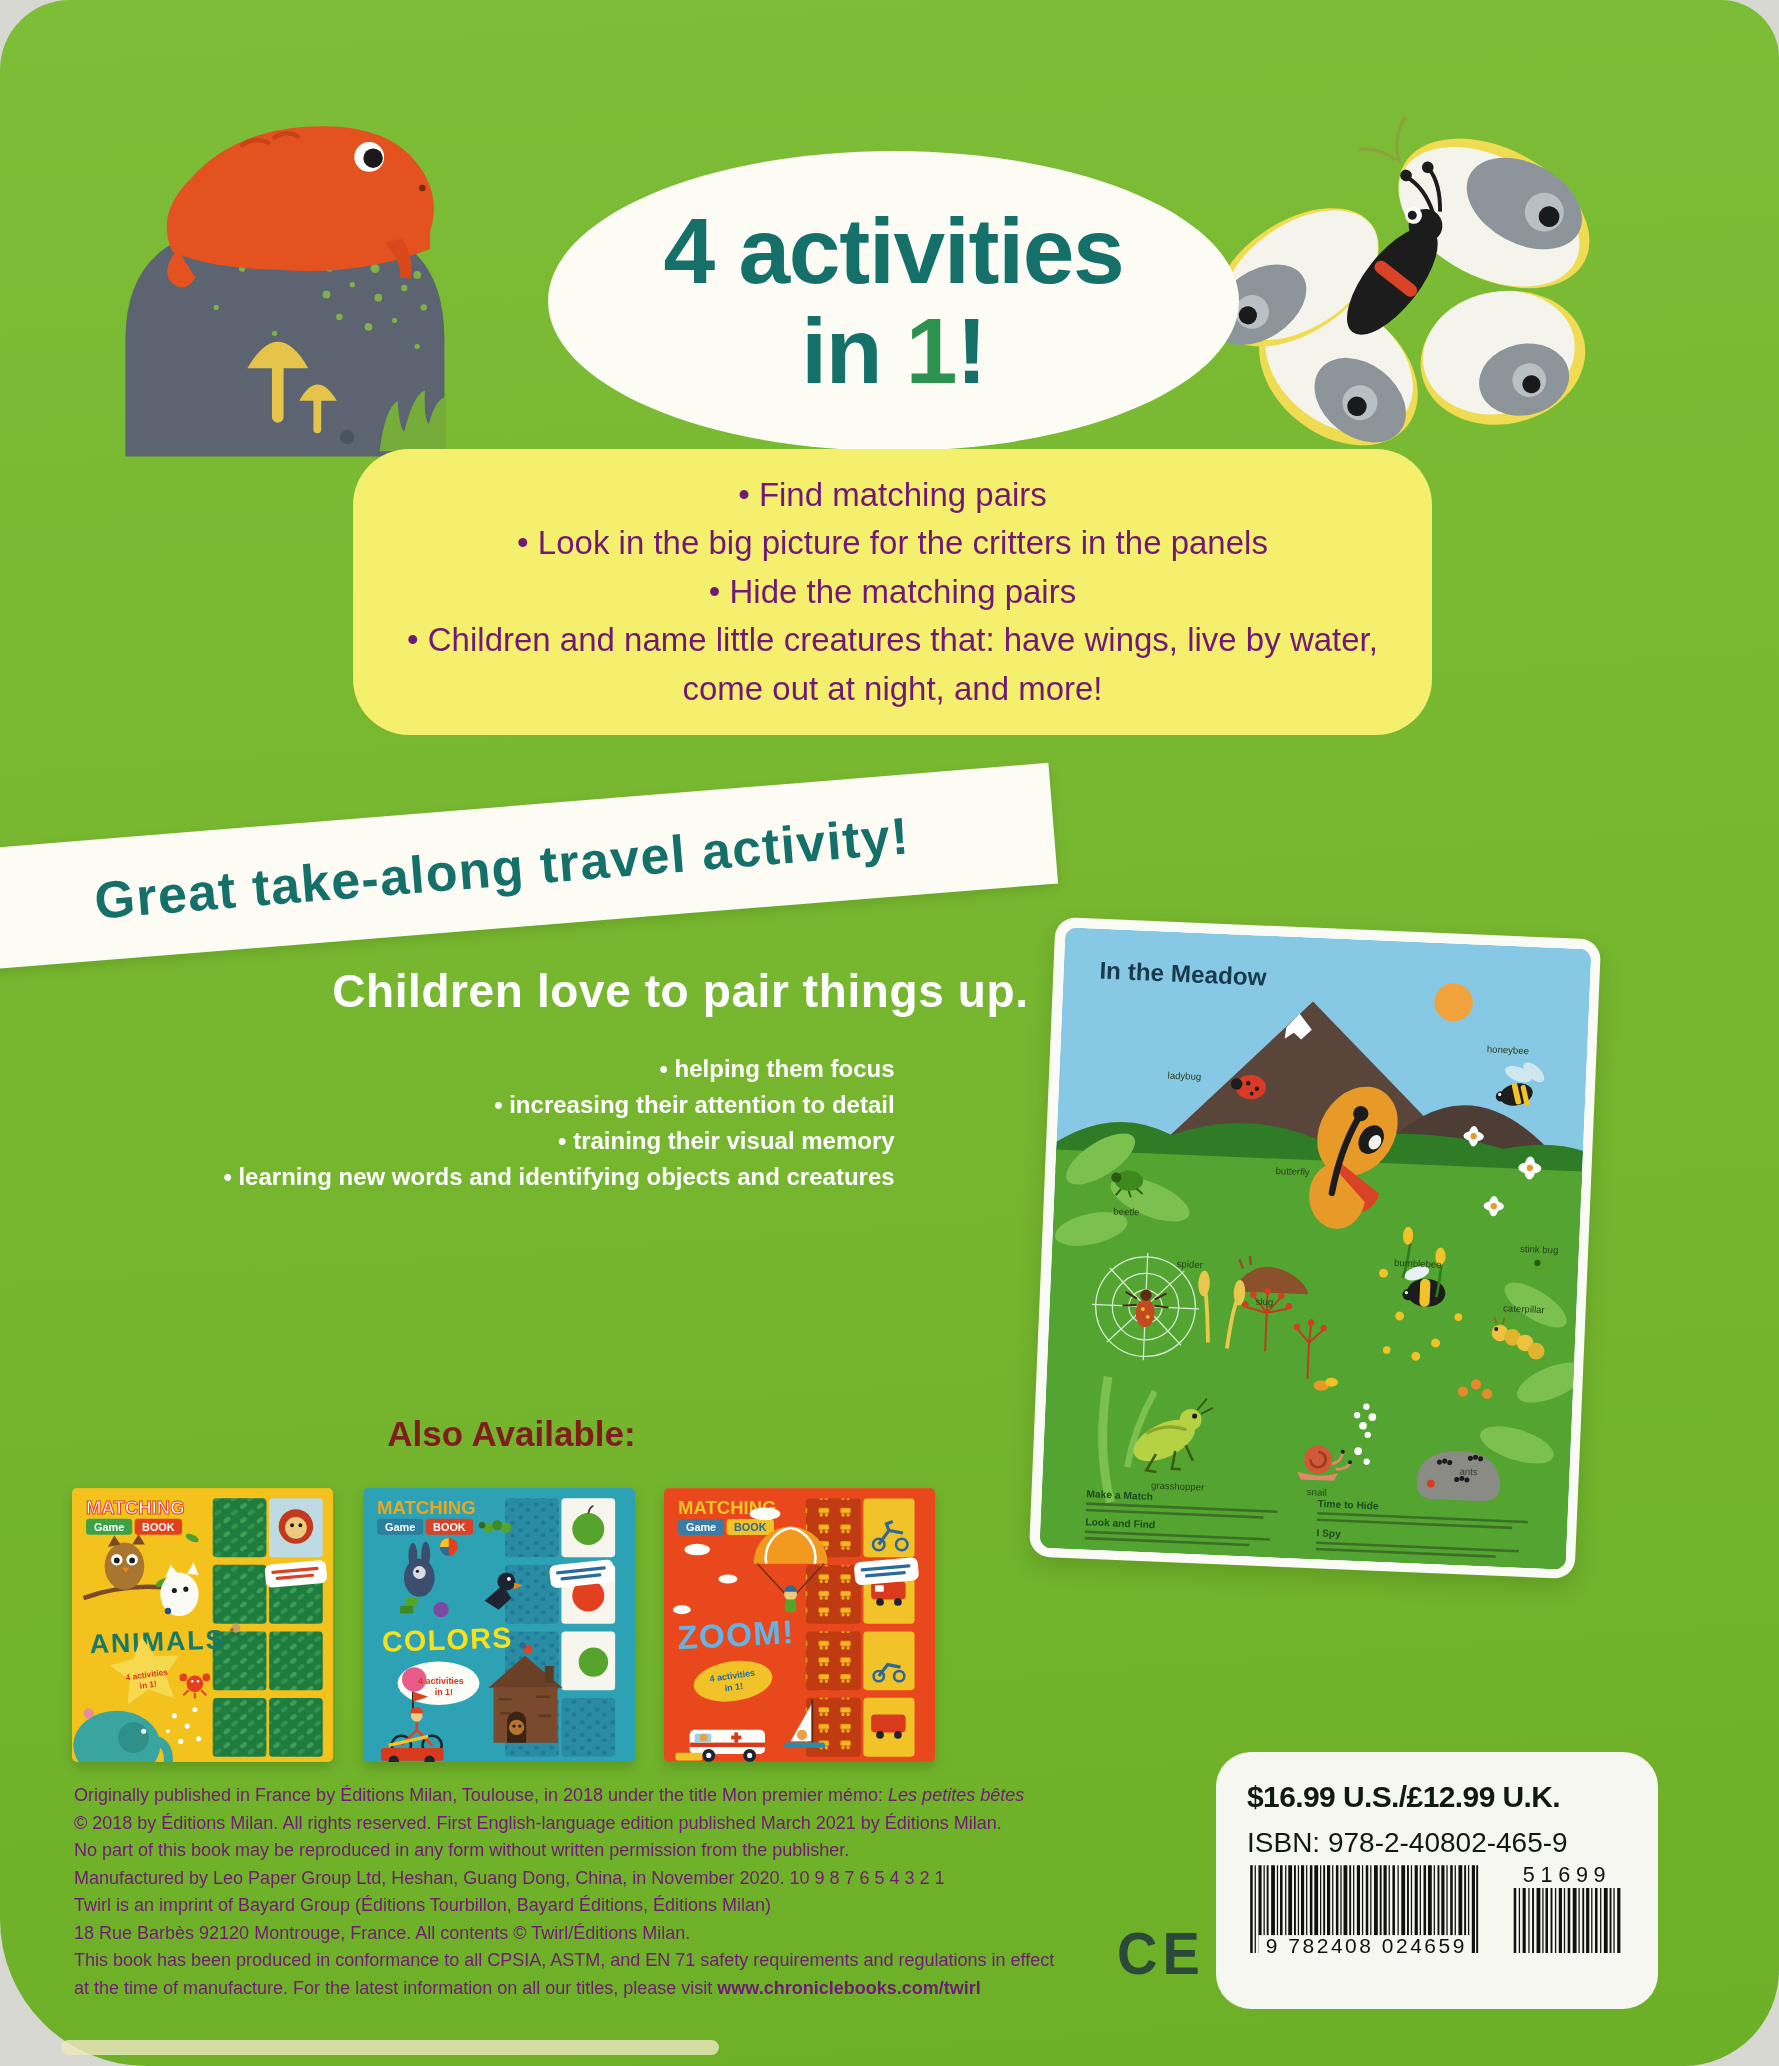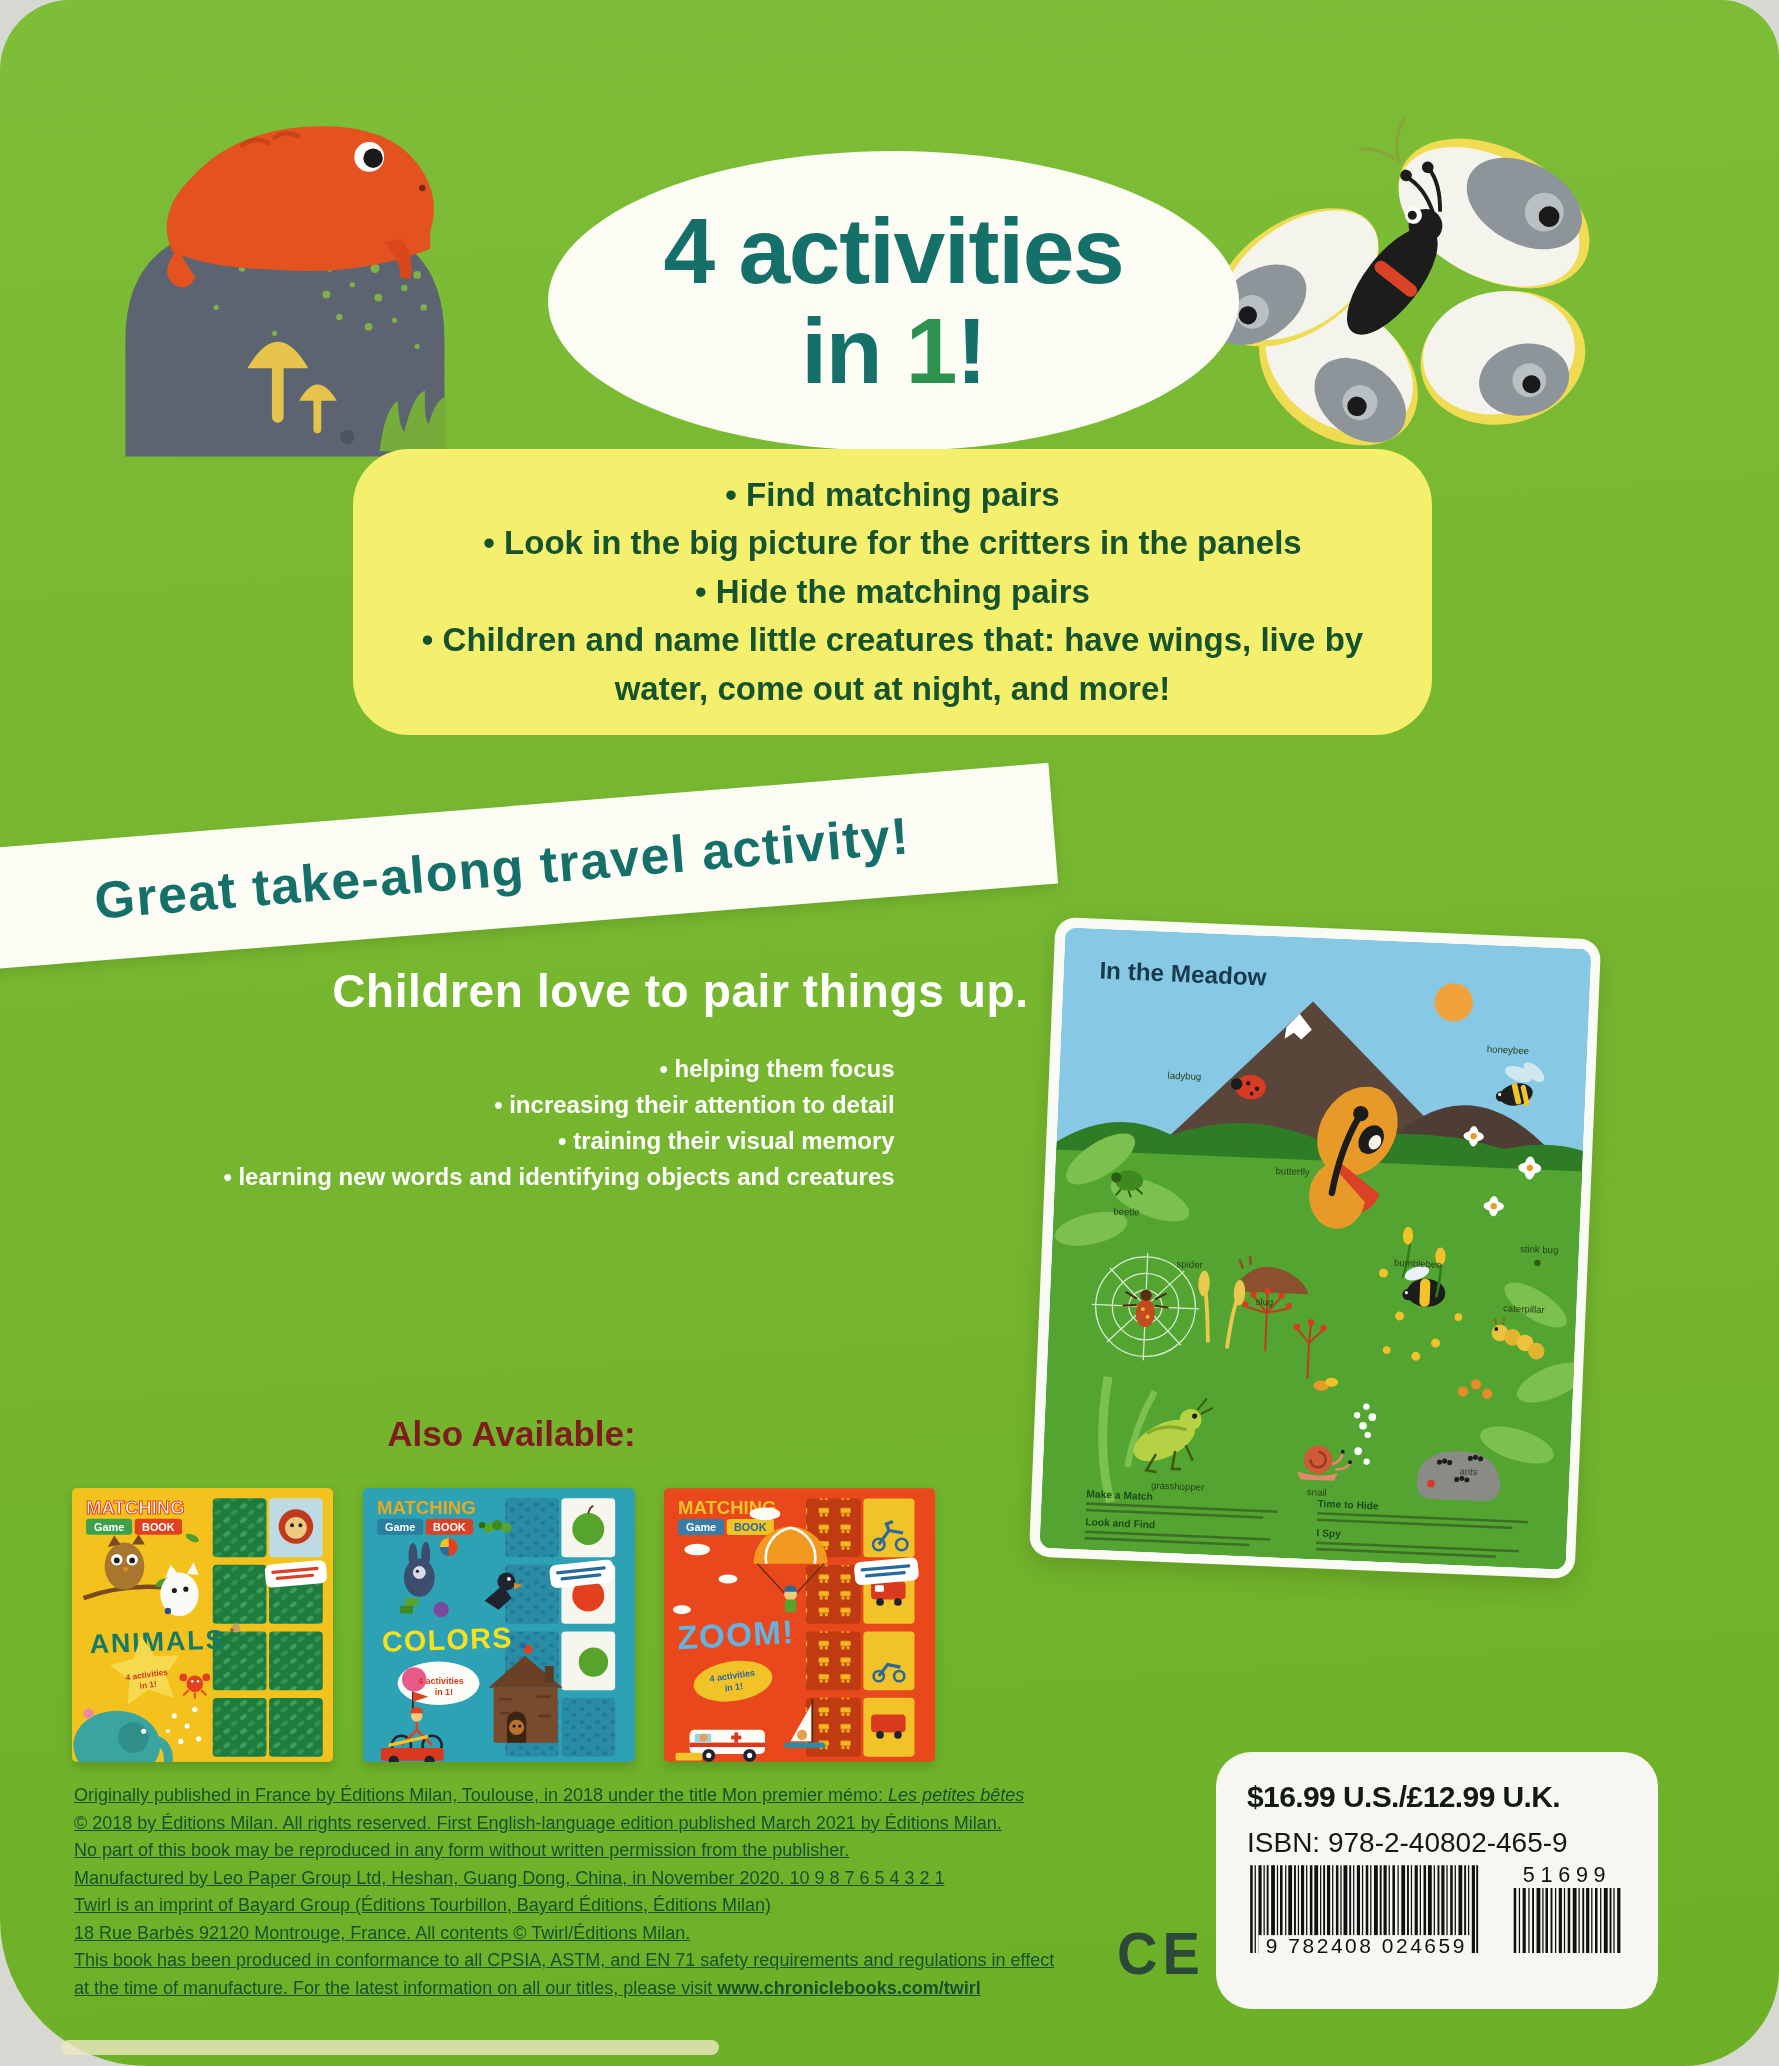--- a/index.html
+++ b/index.html
@@ -14,21 +14,21 @@
   .frog-scene{position:absolute;left:80px;top:54px;width:415px;height:403px;}
   .butterfly-scene{position:absolute;left:1179px;top:89px;width:428px;height:371px;}
   .oval{position:absolute;left:548px;top:151px;width:691px;height:300px;background:#fcfcf4;
         border-radius:50%;display:flex;flex-direction:column;align-items:center;justify-content:center;}
   .oval .l1,.oval .l2{font-size:93px;font-weight:bold;color:#15706a;letter-spacing:-1.3px;line-height:1.08;}
   .oval .num{color:#2d9150;}
 
   .ybox{position:absolute;left:353px;top:449px;width:1079px;height:286px;background:#f4ef6d;
         border-radius:56px;display:flex;flex-direction:column;justify-content:center;
         align-items:center;padding:9px 29px;box-sizing:border-box;}
-  .ybox .li{font-size:33px;font-weight:bold;color:#14532d;line-height:1.47;text-align:center;max-width:997px;}
+  .ybox .li{font-size:33px;font-weight:normal;color:#701a75;line-height:1.47;text-align:center;max-width:997px;}
   .ybox .li::before{content:"• ";}
 
   .banner{position:absolute;left:-51px;top:807px;width:1106px;height:121px;background:#fcfcf4;
           transform:rotate(-4.6deg);display:flex;align-items:center;justify-content:center;
           box-shadow:0 5.1px 11.5px rgba(40,80,10,.18);}
   .banner span{font-size:52px;font-weight:bold;color:#15706a;letter-spacing:1.3px;}
 
   .pitch{position:absolute;left:25.6px;top:964px;width:1003px;text-align:right;color:#ffffff;}
   .pitch .headline{font-size:46px;font-weight:bold;letter-spacing:0.6px;}
   .pitch .intro{margin-top:25.6px;font-size:35px;font-weight:bold;line-height:1.33;}
@@ -45,21 +45,21 @@
         box-shadow:0 5.1px 10.2px rgba(30,60,5,.22);}
   #book-animals{left:0;width:261px;}
   #book-colors{left:291px;width:272px;}
   #book-zoom{left:592px;width:271px;}
   .book svg{display:block;width:100%;height:100%;}
 
   .meadow{position:absolute;left:1042px;top:928px;width:546px;height:640px;background:#fbfbf6;
           border-radius:20.5px;transform:rotate(2.4deg);box-shadow:0 9px 22px rgba(20,50,5,.18);}
   .meadow svg{position:absolute;left:9.6px;top:9.6px;width:527px;height:621px;}
 
-  .legal{position:absolute;left:74px;top:1782px;width:1048px;font-size:18px;line-height:27.5px;color:#14532d;text-decoration:underline;}
+  .legal{position:absolute;left:74px;top:1782px;width:1048px;font-size:18px;line-height:27.5px;color:#701a75;}
   .legal .ital{font-style:italic;}
   .legal .bold{font-weight:bold;}
 
   .price-label{position:absolute;left:1216px;top:1752px;width:442px;height:257px;background:#f7f7f2;
                border-radius:35px;padding:28px 31px 8px;box-sizing:border-box;}
   .price{font-size:30px;font-weight:bold;color:#12190f;letter-spacing:-0.6px;}
   .isbn{font-size:28px;color:#12190f;margin-top:12.8px;}
   .barcode{margin-top:6.4px;width:381px;height:118px;}
 
   .ce{position:absolute;left:1117px;top:1921px;font-size:56px;font-weight:bold;color:#2c4838;

